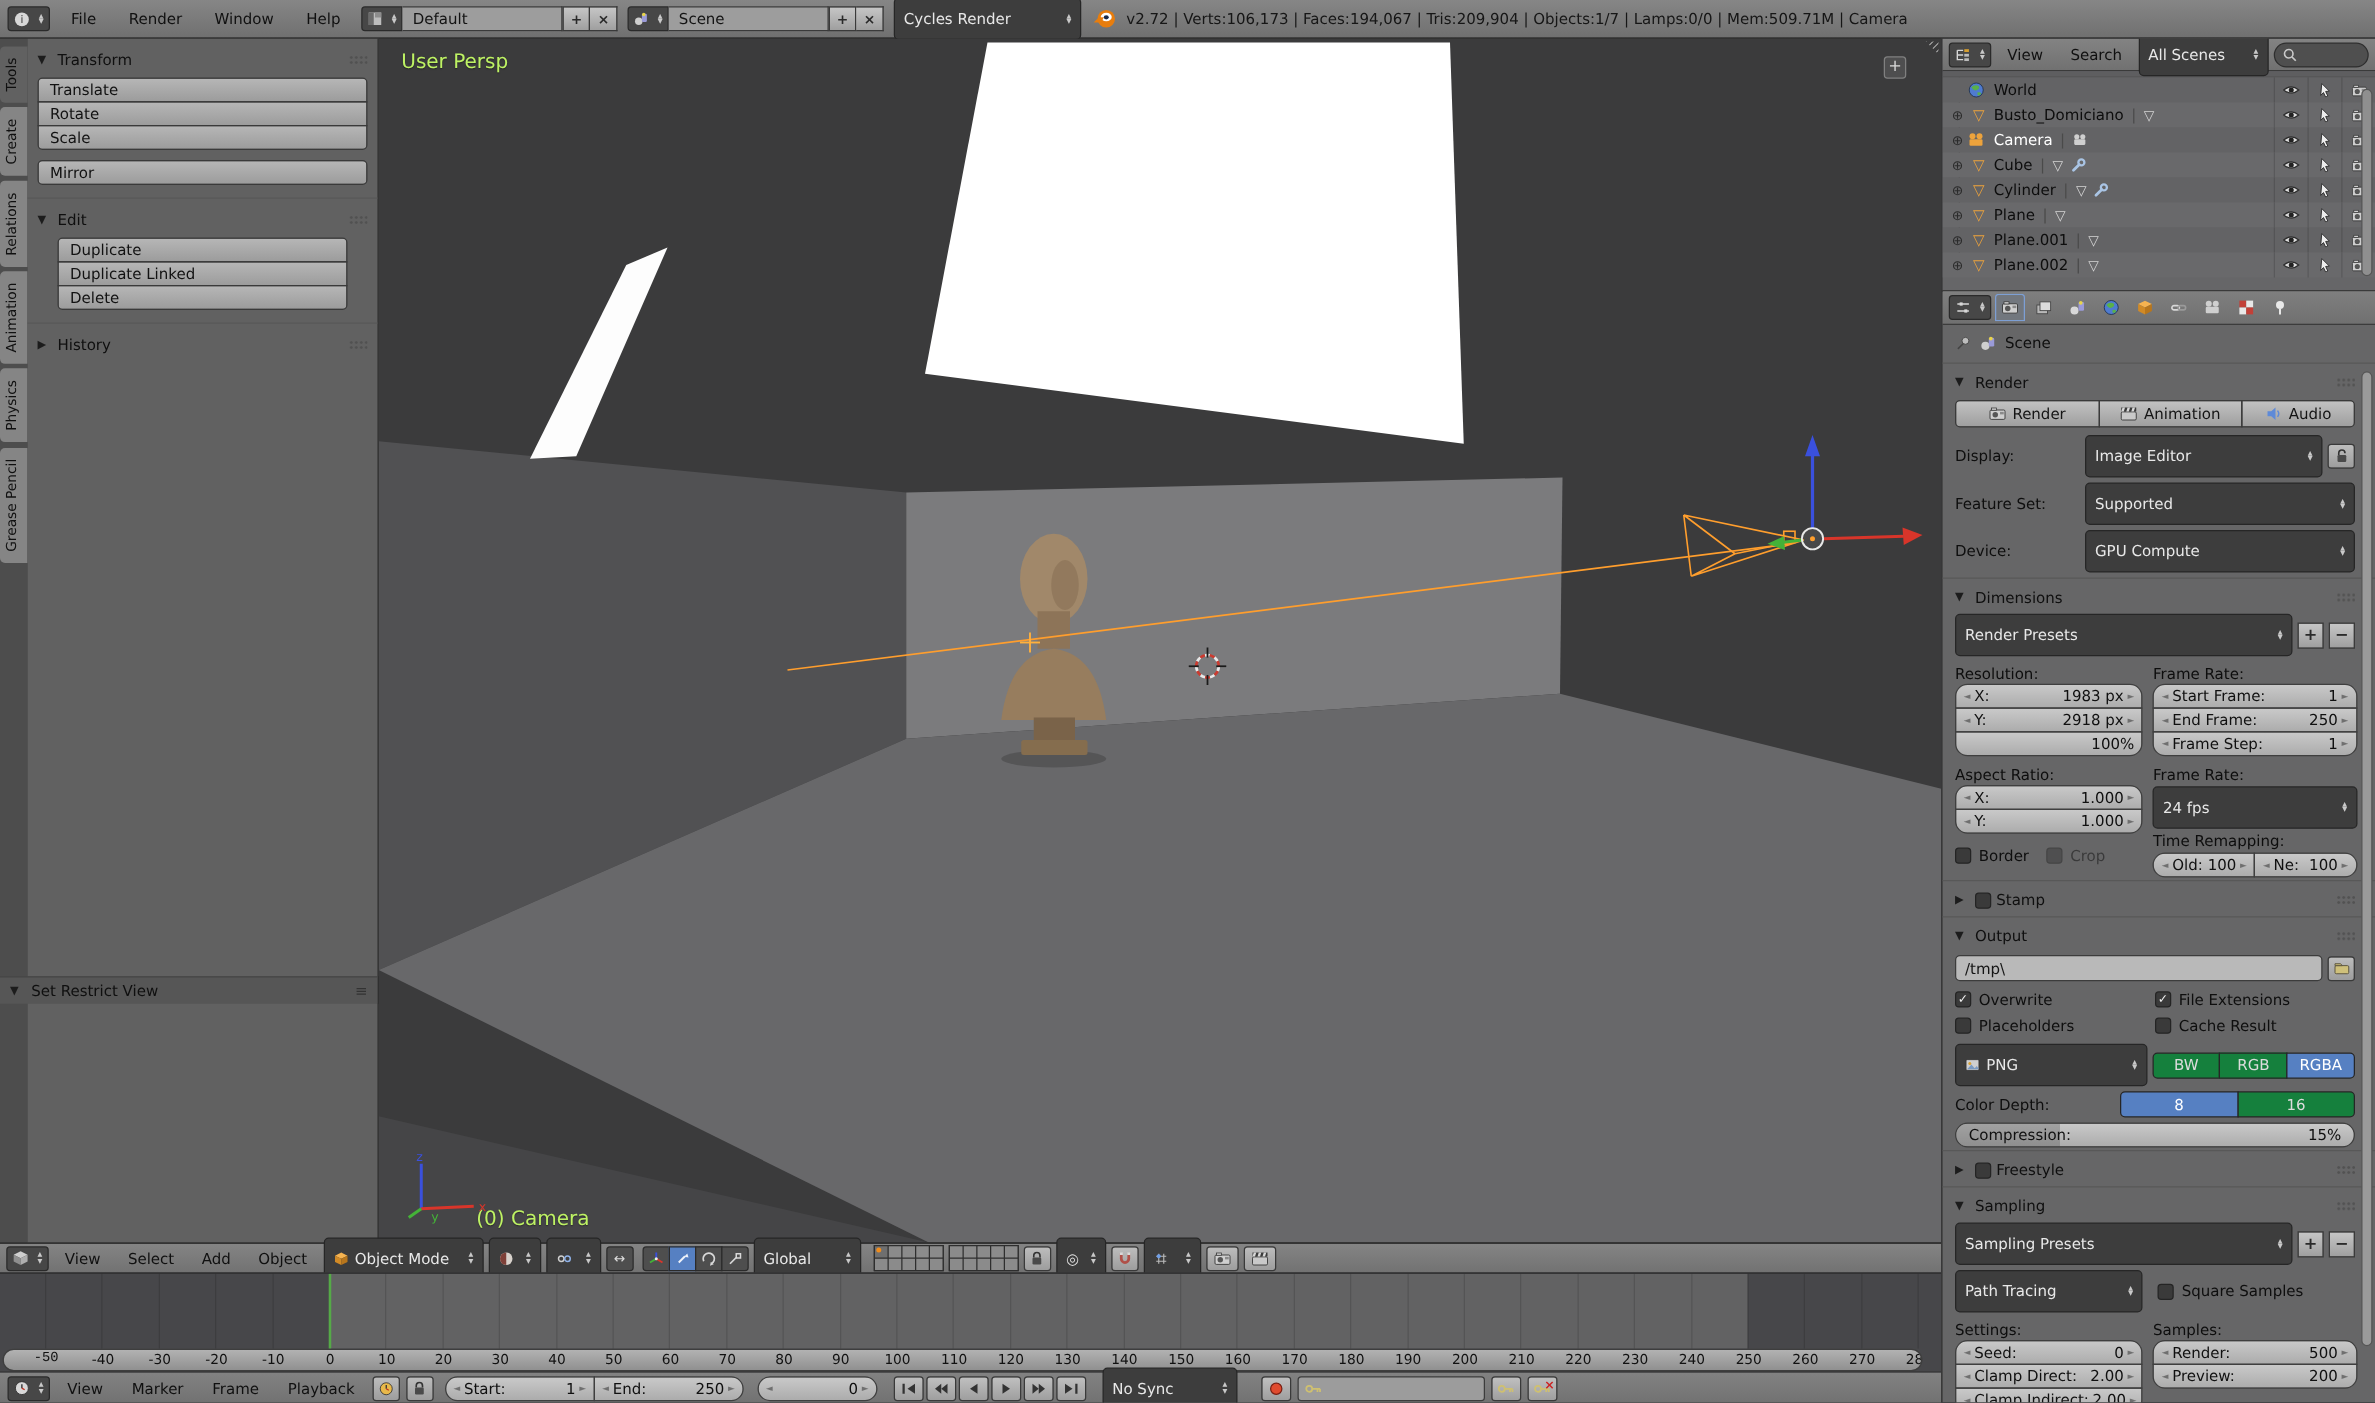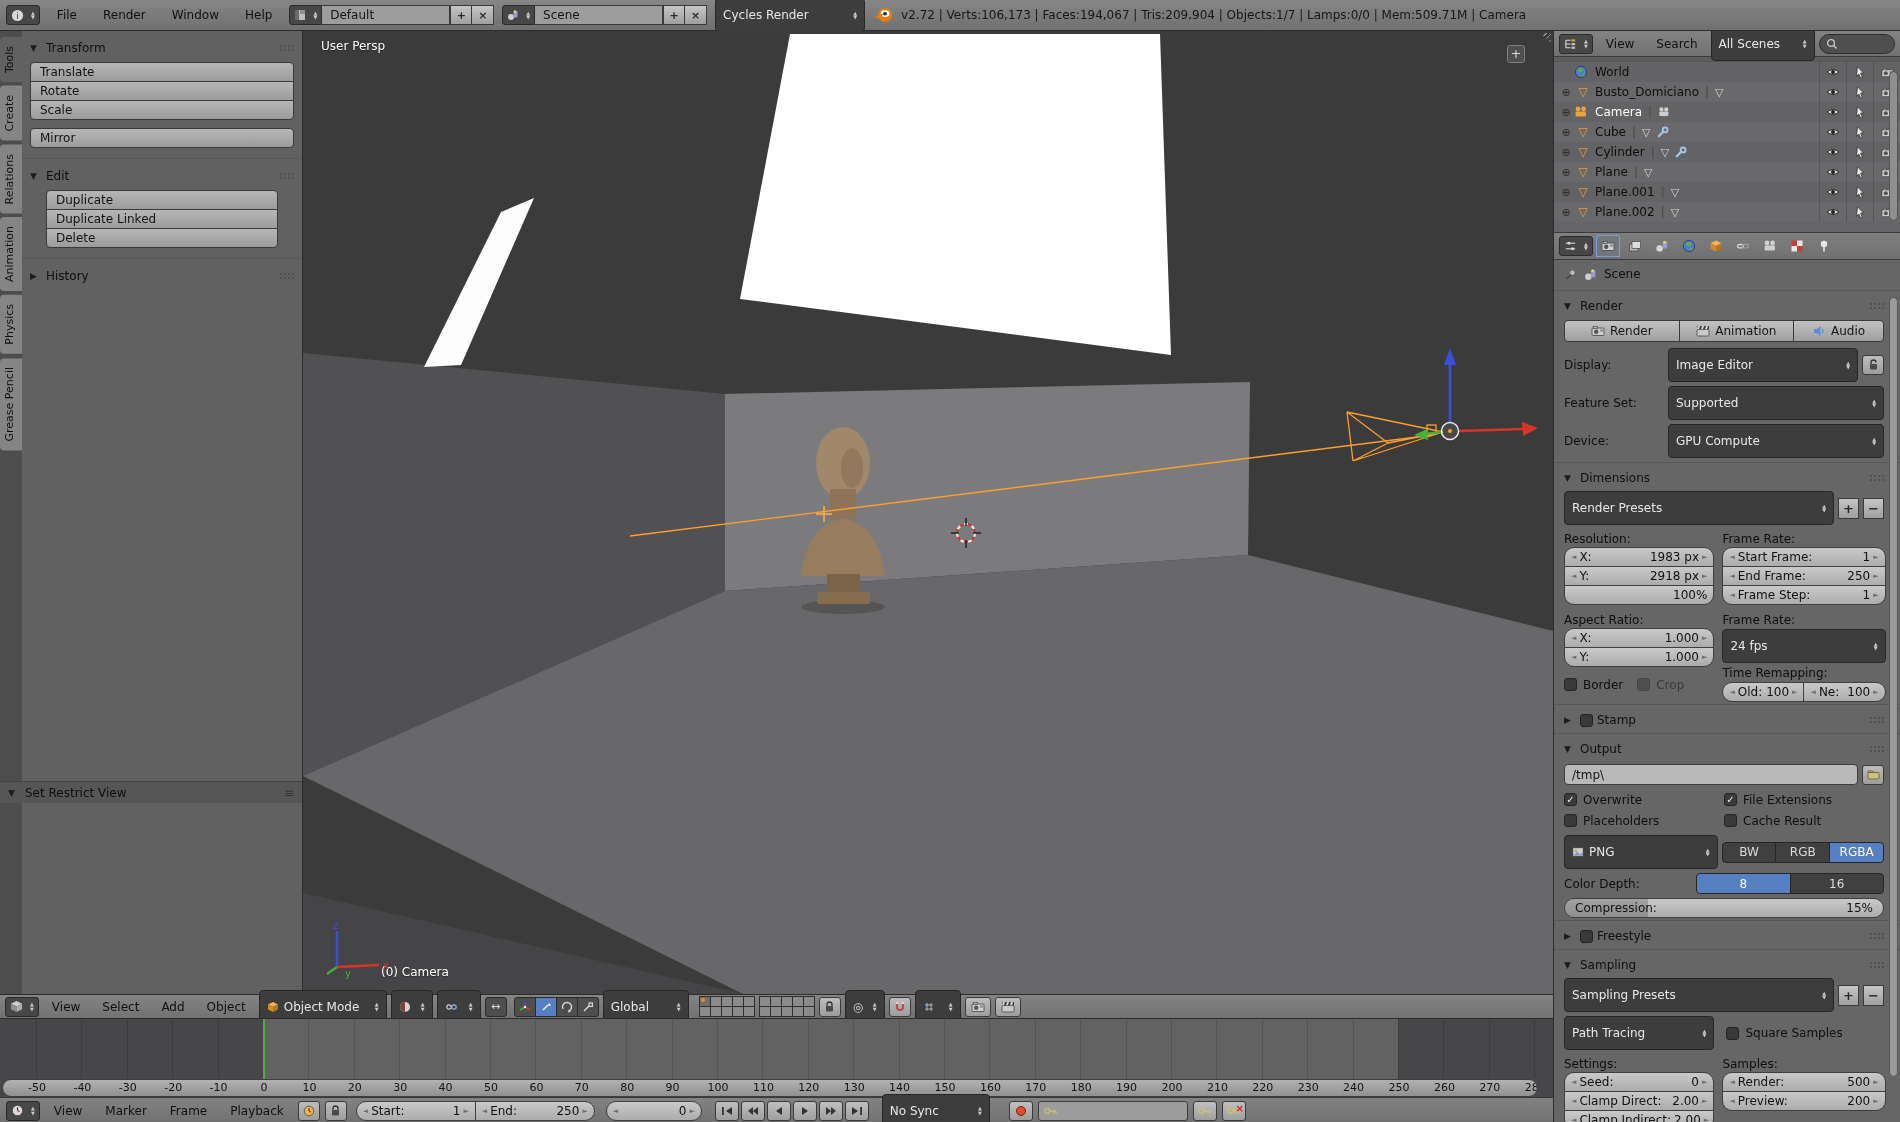--- a/index.html
+++ b/index.html
@@ -20,21 +20,21 @@
 .fld .val{text-align:left}
 .fld .arr{font-size:7px;color:rgba(0,0,0,.4)}
 .stackv .fld{border-radius:0;margin-top:-1px}
 .stackv .fld:first-child{border-radius:10px 10px 0 0}
 .stackv .fld:last-child{border-radius:0 0 10px 10px}
 .cb{width:13px;height:13px;background:#3a3a3a;border:1px solid #242424;border-radius:3px;color:#f0f0f0;font-size:10px;line-height:11px;text-align:center;flex:none}
 .cbrow{display:flex;align-items:center;gap:6px;height:21px;color:#0e0e0e}
 .dots{width:15px;height:8px;margin-left:auto;background-image:radial-gradient(#4d4d4d 1px,transparent 1.2px);background-size:4px 4px;opacity:.8}
 .tri{font-size:9px;color:#1c1c1c;width:12px}
 .seg{display:flex;flex:1}
-.segi{flex:1;height:21px;background:#404040;border:1px solid #262626;color:#dcdcdc;display:flex;align-items:center;justify-content:center;margin-left:-1px}
+.segi{flex:1;height:21px;background:#15803d;border:1px solid #262626;color:#dcdcdc;display:flex;align-items:center;justify-content:center;margin-left:-1px}
 .segi:first-child{border-radius:4px 0 0 4px;margin-left:0}
 .segi:last-child{border-radius:0 4px 4px 0}
 .segi.active{background:#5680c2;color:#fff}
 .sbtn{display:block;width:100%;height:20px;background:linear-gradient(#b6b6b6,#9c9c9c);border:1px solid #3a3a3a;border-radius:4px;color:#121212;text-align:left;padding:0 9px;font-size:12px}
 .stackb .sbtn{border-radius:0;margin-top:-1px}
 .stackb .sbtn:first-child{border-radius:4px 4px 0 0}
 .stackb .sbtn:last-child{border-radius:0 0 4px 4px}
 .phead{height:22px;display:flex;align-items:center;color:#0f0f0f;gap:4px}
 
 #topbar{position:absolute;left:0;top:0;width:1900px;height:31px;background:linear-gradient(#868686,#707070);border-bottom:1px solid #2c2c2c;display:flex;align-items:center;gap:8px;padding:0 6px}
@@ -44,21 +44,21 @@
 #area3d{position:absolute;left:0;top:31px;width:1553px;height:987px}
 #vpwrap{position:absolute;left:303px;top:0;width:1250px;height:963px;background:#3b3b3b;overflow:hidden}
 #vphead{position:absolute;left:0;top:963px;width:1553px;height:24px;background:linear-gradient(#848484,#727272);border-top:1px solid #2c2c2c;display:flex;align-items:center;gap:4px;padding:0 5px}
 #tabstrip{position:absolute;left:0;top:0;width:22px;height:963px;background:#4d4d4d;display:flex;flex-direction:column;gap:4px;padding-top:6px}
 .vtab{writing-mode:vertical-rl;transform:rotate(180deg);background:#858585;color:#101010;font-size:11px;padding:9px 3px;border-radius:0 4px 4px 0;text-align:center}
 .vtab.active{background:#616161}
 #shelf{position:absolute;left:22px;top:0;width:281px;height:963px;background:#616161;border-right:1px solid #2c2c2c;padding:6px 8px}
 #oppanel{position:absolute;left:0;top:750px;width:303px;border-right:1px solid #2c2c2c}
 #oppanel .ophead{height:22px;background:#565656;border-top:1px solid #444;display:flex;align-items:center;gap:5px;padding:0 8px;color:#0f0f0f}
 #oppanel .opbody{height:40px;background:#616161;padding:8px}
-.vplabel{position:absolute;color:#ffffff;font-size:12px;text-shadow:0 1px 1px rgba(0,0,0,.4)}
+.vplabel{position:absolute;color:#bef264;font-size:16px;text-shadow:0 1px 1px rgba(0,0,0,.4)}
 #vpplus{position:absolute;right:28px;top:14px;width:18px;height:18px;border:1px solid #808080;border-radius:3px;background:rgba(95,95,95,.55);color:#d8d8d8;text-align:center;line-height:16px;font-size:13px}
 #vpgrip{position:absolute;right:2px;top:2px;width:15px;height:15px;background:repeating-linear-gradient(135deg,transparent 0 3px,#8f8f8f 3px 4px);clip-path:polygon(100% 0,30% 0,100% 70%)}
 
 .mbtn{width:22px;height:20px;background:#4e4e4e;border:1px solid #2b2b2b;display:inline-flex;align-items:center;justify-content:center;margin-left:-1px}
 .mbtn.active{background:#5680c2}
 .lbtn{height:20px;min-width:22px;background:linear-gradient(#bdbdbd,#9d9d9d);border:1px solid #3a3a3a;border-radius:3px;display:inline-flex;align-items:center;justify-content:center;padding:0 2px;color:#222}
 .lgrid{display:grid;grid-template-columns:repeat(5,10px);grid-template-rows:repeat(2,9px);border:1px solid #2e2e2e;background:#2e2e2e;gap:1px}
 .lcell{background:#8b8b8b;position:relative}
 .lcell.on{background:#6f6f6f}
 .lcell .dot{position:absolute;left:1px;top:1px;width:4px;height:4px;border-radius:50%;background:#f08c1c}
@@ -531,21 +531,21 @@
         <div class="tlgrid" style="left: 1307.2px;"></div>
         <div class="tlgrid" style="left: 1352.6px;"></div>
         <div class="tlgrid" style="left: 1398px;"></div>
         <div class="tlgrid" style="left: 1443.4px;"></div>
         <div class="tlgrid" style="left: 1488.8px;"></div>
         <div class="tlgrid" style="left: 1534.2px;"></div>
       </div>
     <div id="tlcur" style="left: 263px;"></div>
   </div>
   <div id="tlruler">
-      <span class="rlab" style="left: 34px;">-50</span>
+      <span class="rlab" style="left: 34px; font-family: Liberation Mono, monospace;">-50</span>
       <span class="rlab" style="left: 79.4px;">-40</span>
       <span class="rlab" style="left: 124.8px;">-30</span>
       <span class="rlab" style="left: 170.2px;">-20</span>
       <span class="rlab" style="left: 215.6px;">-10</span>
       <span class="rlab" style="left: 261px;">0</span>
       <span class="rlab" style="left: 306.4px;">10</span>
       <span class="rlab" style="left: 351.8px;">20</span>
       <span class="rlab" style="left: 397.2px;">30</span>
       <span class="rlab" style="left: 442.6px;">40</span>
       <span class="rlab" style="left: 488px;">50</span>

